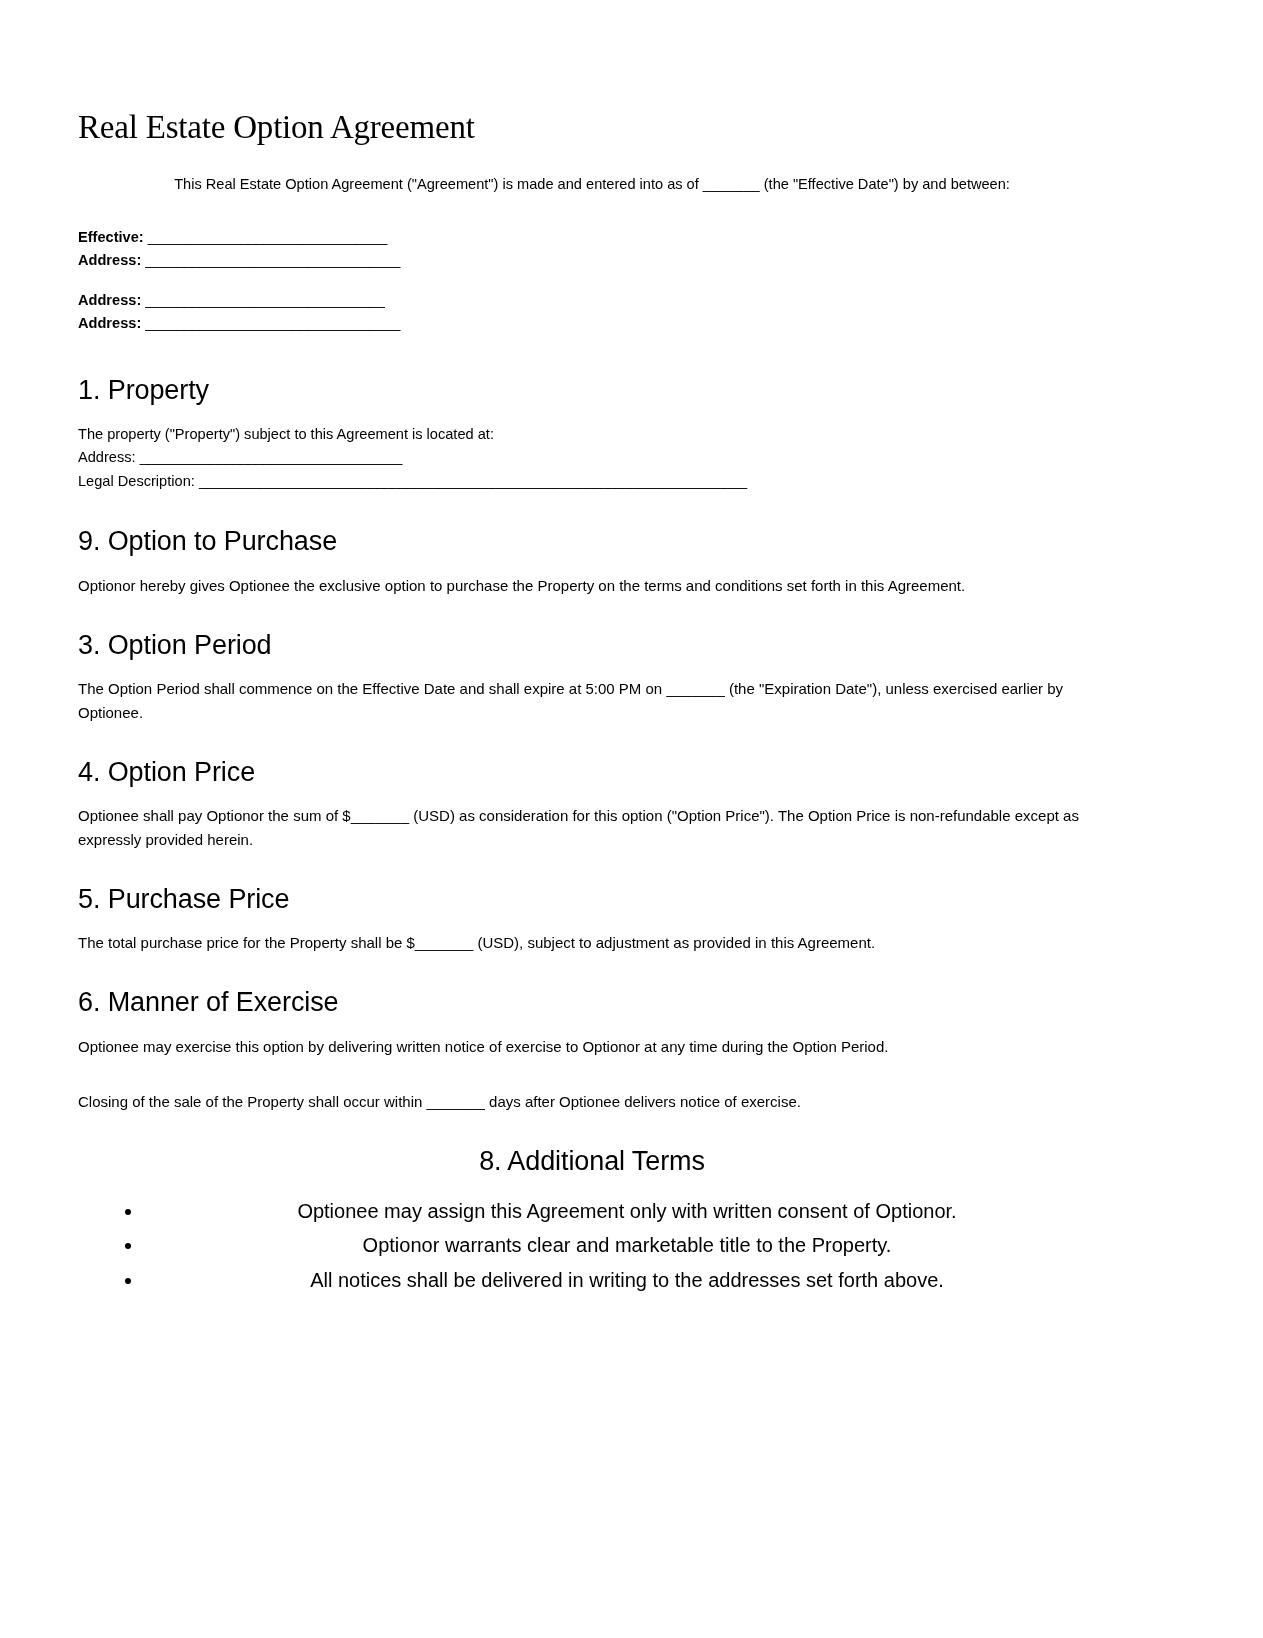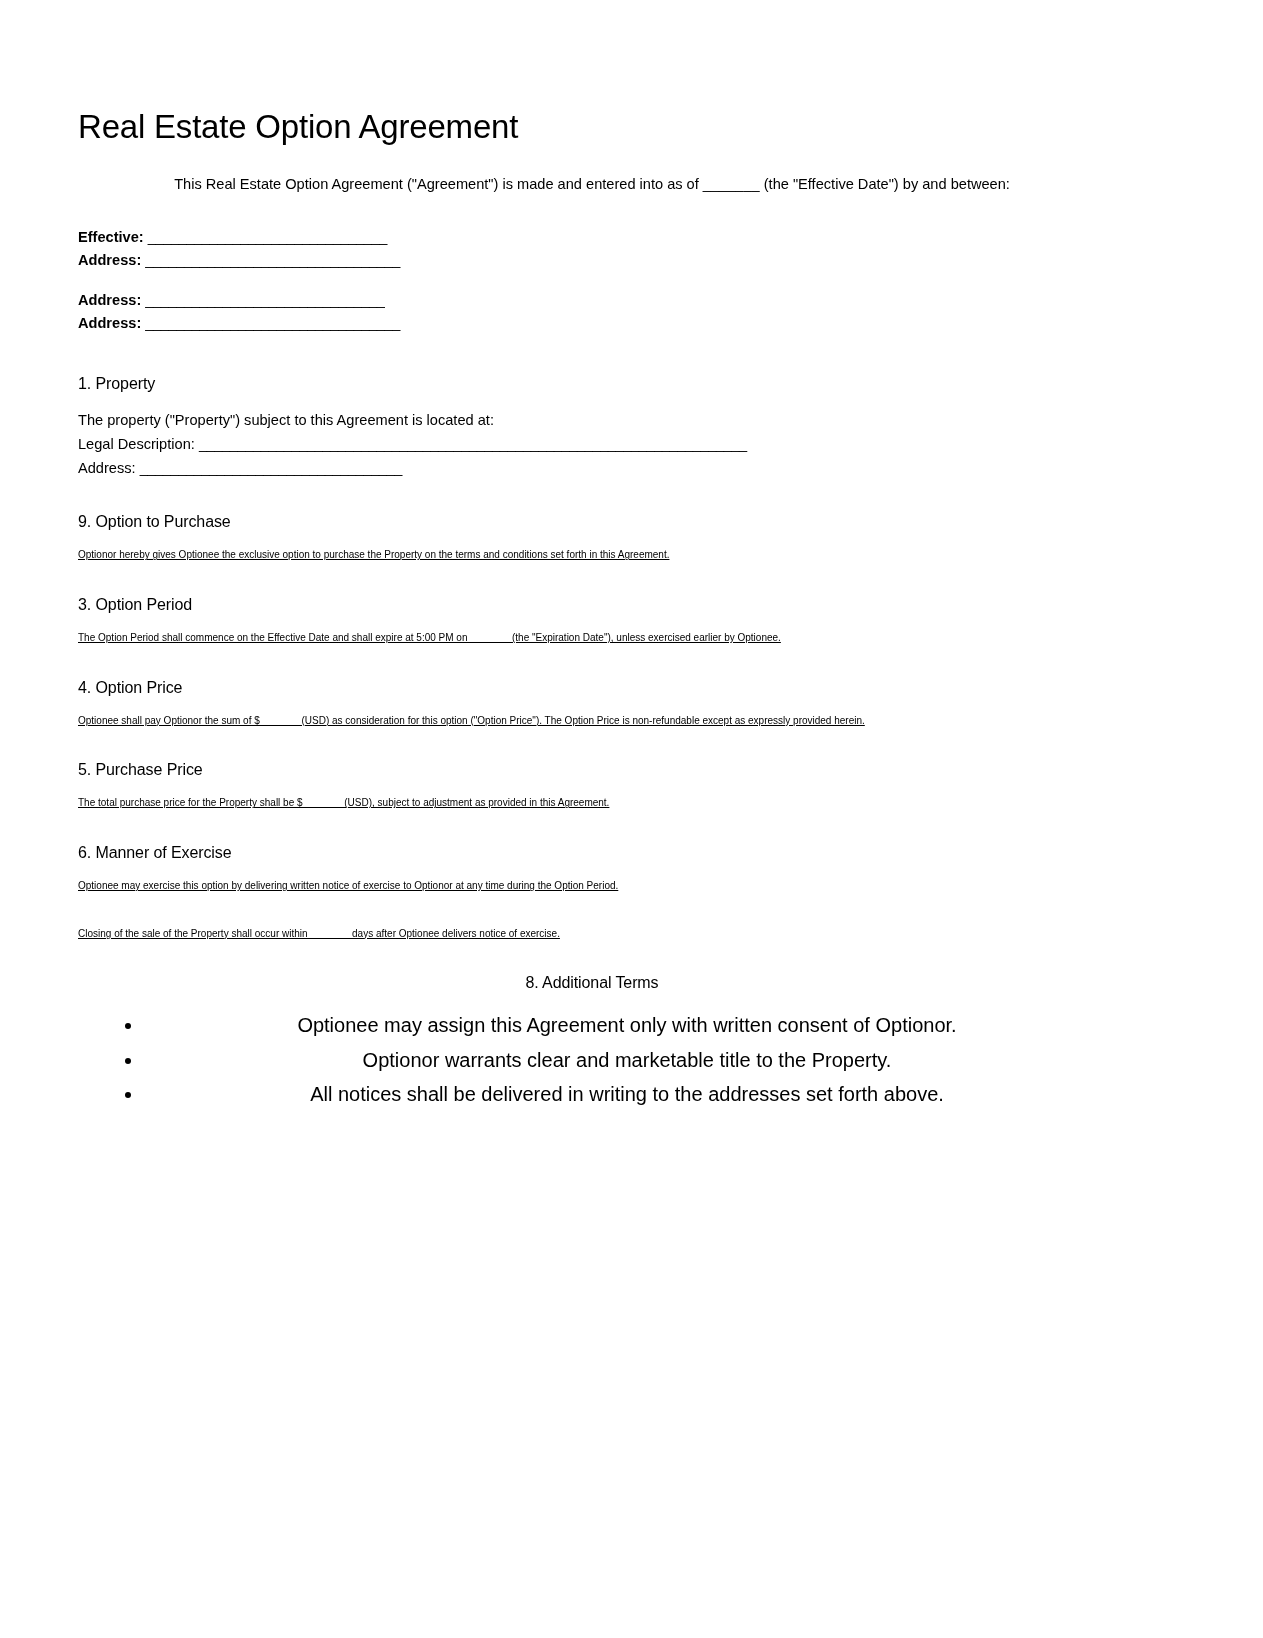--- a/index.html
+++ b/index.html
@@ -28,20 +28,21 @@
     top: 108px;
     width: 1028px;
   }
   .doc-title {
     font-size: 33px;
     font-weight: 400;
     line-height: 1.18;
     margin: 0 0 26px 0;
     letter-spacing: -0.2px;
     color: #000;
+    font-family: Liberation Serif, serif;
   }
   .intro {
     font-size: 14.6px;
     line-height: 1.55;
     margin: 0 0 30px 0;
     text-align: center;
   }
   .party-block {
     margin: 0 0 34px 0;
   }
@@ -58,39 +59,38 @@
     font-weight: bold;
   }
   .blank {
     letter-spacing: -0.4px;
     font-weight: 400;
   }
   .party-line .blank {
     font-weight: 400;
   }
   h2.section-heading {
-    font-size: 16px;
+    font-size: 27px;
     font-weight: 400;
     line-height: 1.2;
     margin: 0 0 16px 0;
     letter-spacing: -0.1px;
   }
   .section {
     margin: 0 0 32px 0;
   }
   .section:last-child { margin-bottom: 0; text-align: center; }
   .section-spacer-top {
     margin-top: 38px;
   }
   p.body-text {
-    font-size: 10px;
+    font-size: 15px;
     line-height: 1.55;
     margin: 0 0 0 0;
     text-align: left;
-    text-decoration: underline;
   }
   .prop-lines {
     font-size: 14.6px;
     line-height: 1.62;
   }
   .prop-lines div { white-space: nowrap; }
   ul.terms-list {
     margin: 4px 0 0 0;
     padding-left: 66px;
     list-style-type: disc;
@@ -120,22 +120,22 @@
       <div class="party-group">
         <div class="party-line"><span class="lbl">Address:</span> <span class="blank">_______________________________</span></div>
         <div class="party-line"><span class="lbl">Address:</span> <span class="blank">_________________________________</span></div>
       </div>
     </div>
 
     <div class="section section-spacer-top">
       <h2 class="section-heading">1. Property</h2>
       <div class="prop-lines">
         <div>The property ("Property") subject to this Agreement is located at:</div>
+        <div><span>Address:</span> <span class="blank">__________________________________</span></div>
         <div><span>Legal Description:</span> <span class="blank">_______________________________________________________________________</span></div>
-        <div><span>Address:</span> <span class="blank">__________________________________</span></div>
       </div>
     </div>
 
     <div class="section">
       <h2 class="section-heading">9. Option to Purchase</h2>
       <p class="body-text">Optionor hereby gives Optionee the exclusive option to purchase the Property on the terms and conditions set forth in this Agreement.</p>
     </div>
 
     <div class="section">
       <h2 class="section-heading">3. Option Period</h2>

